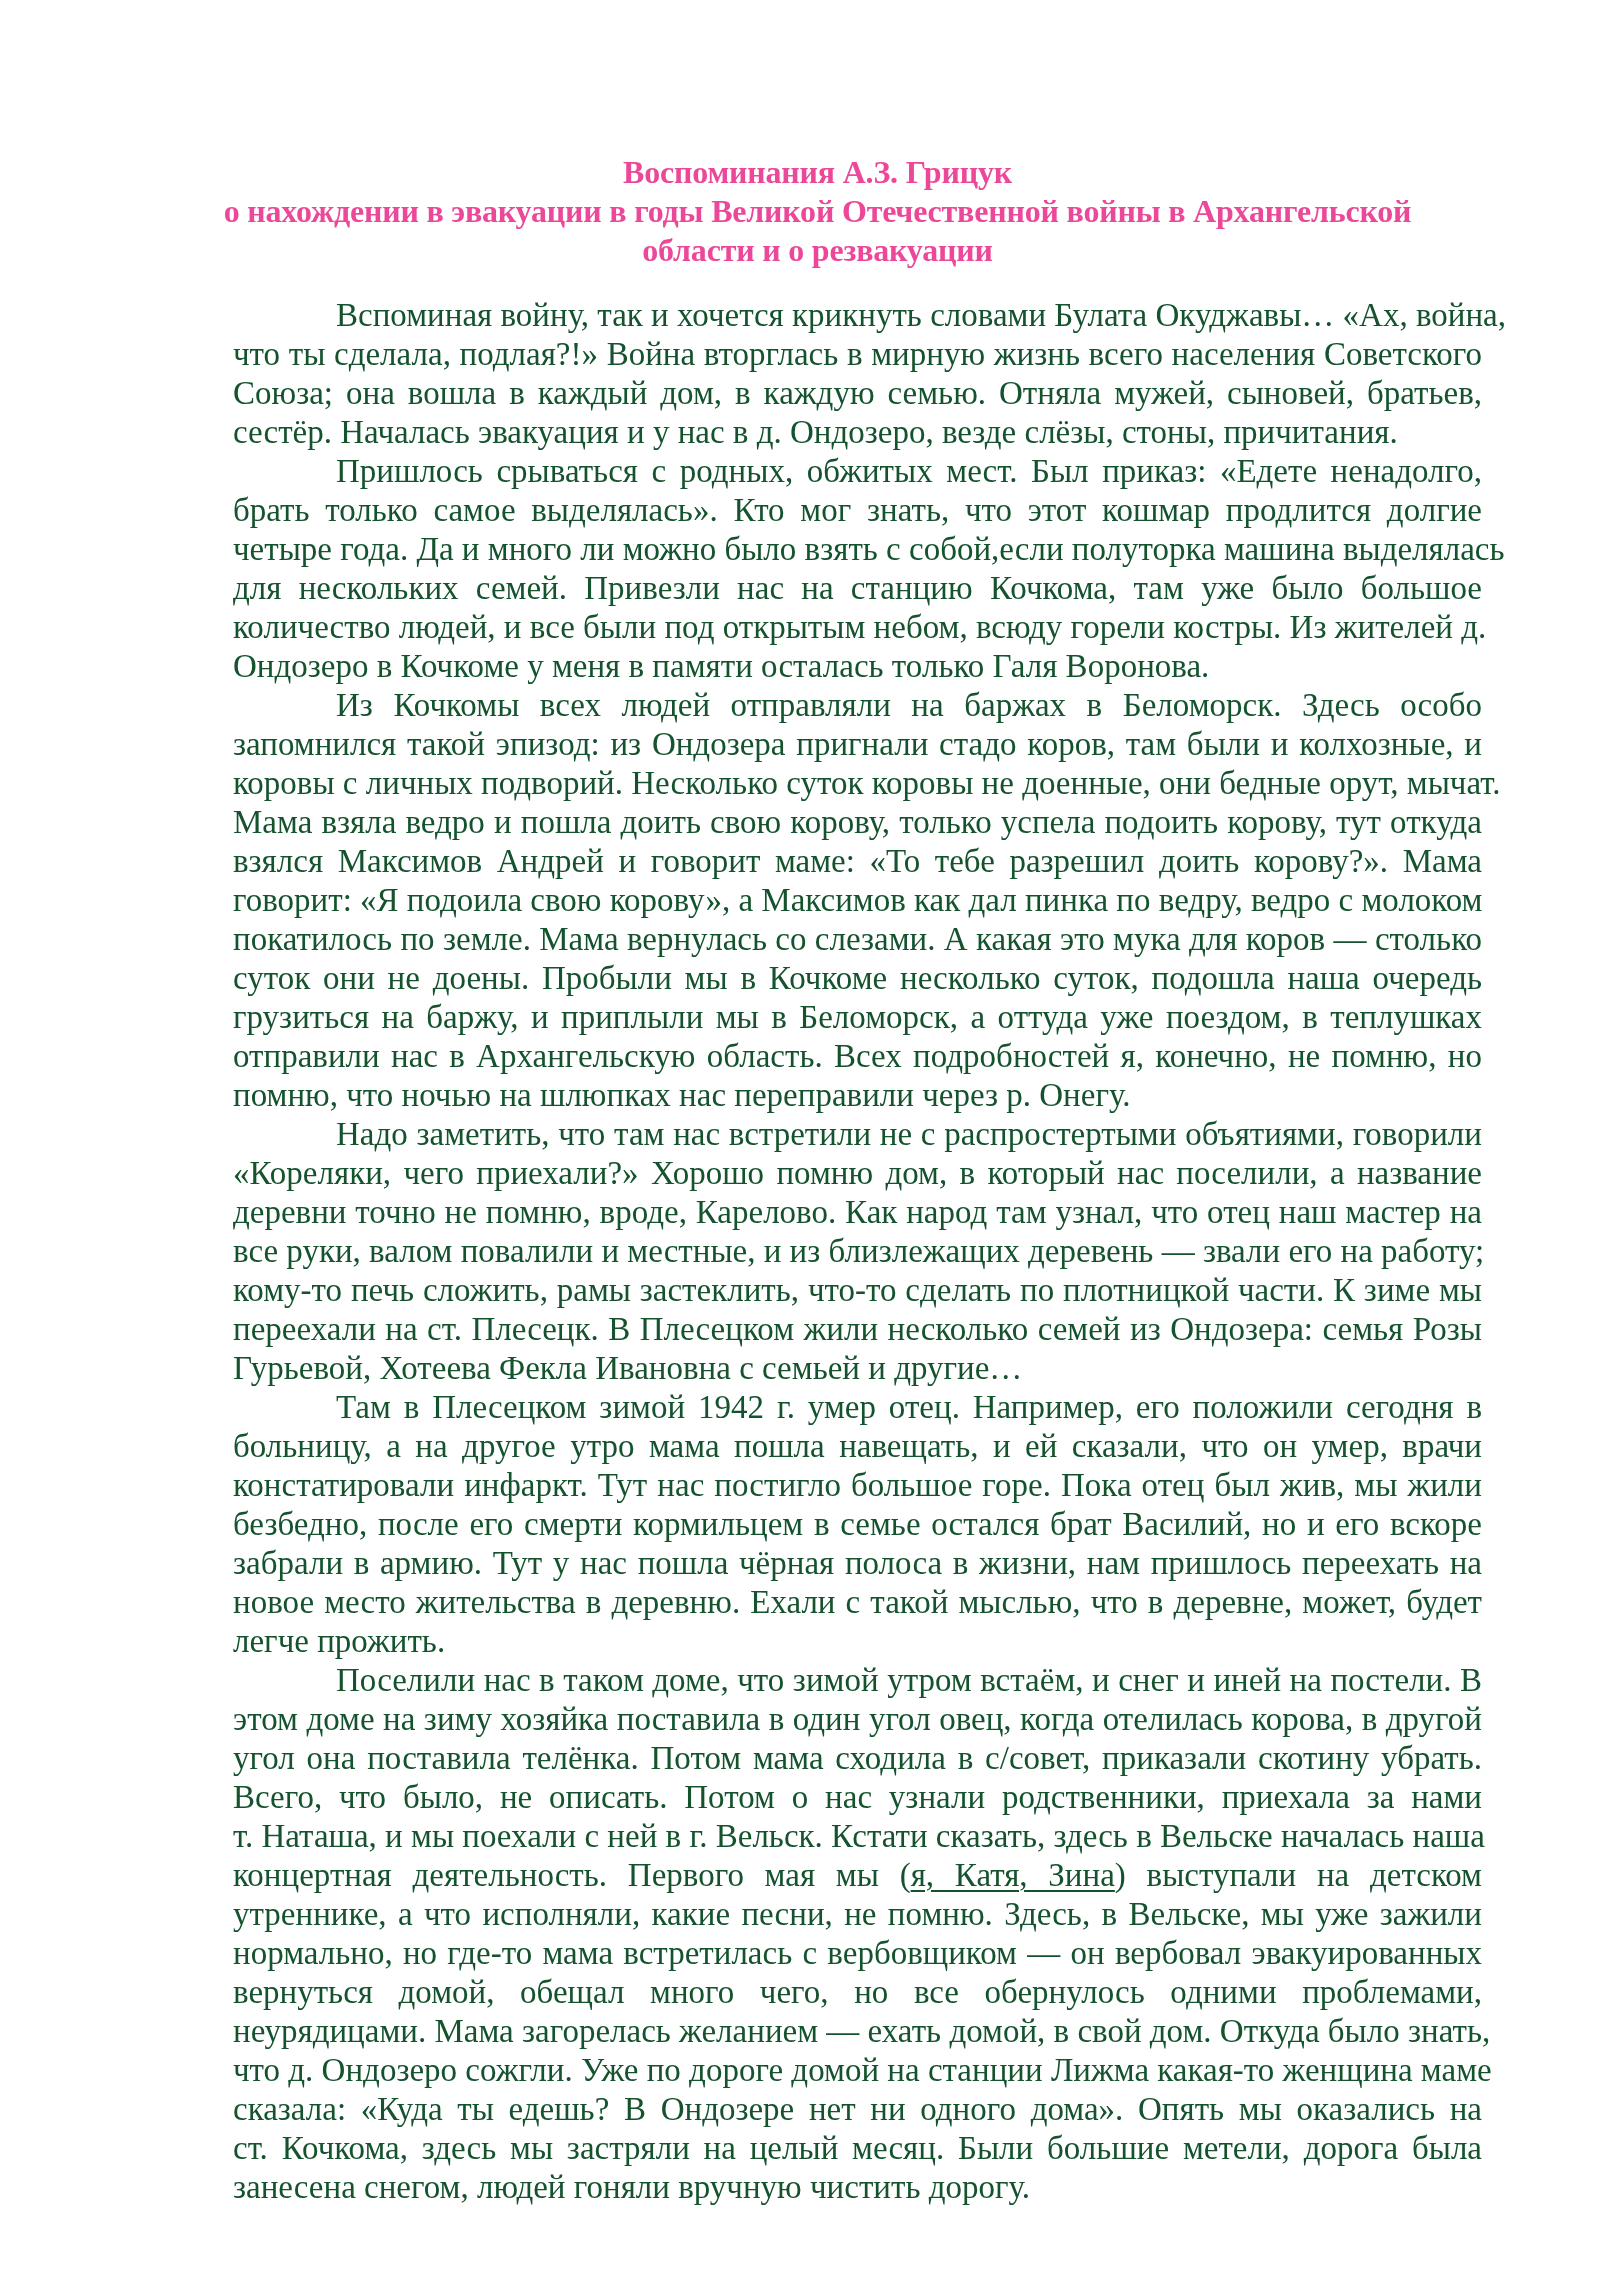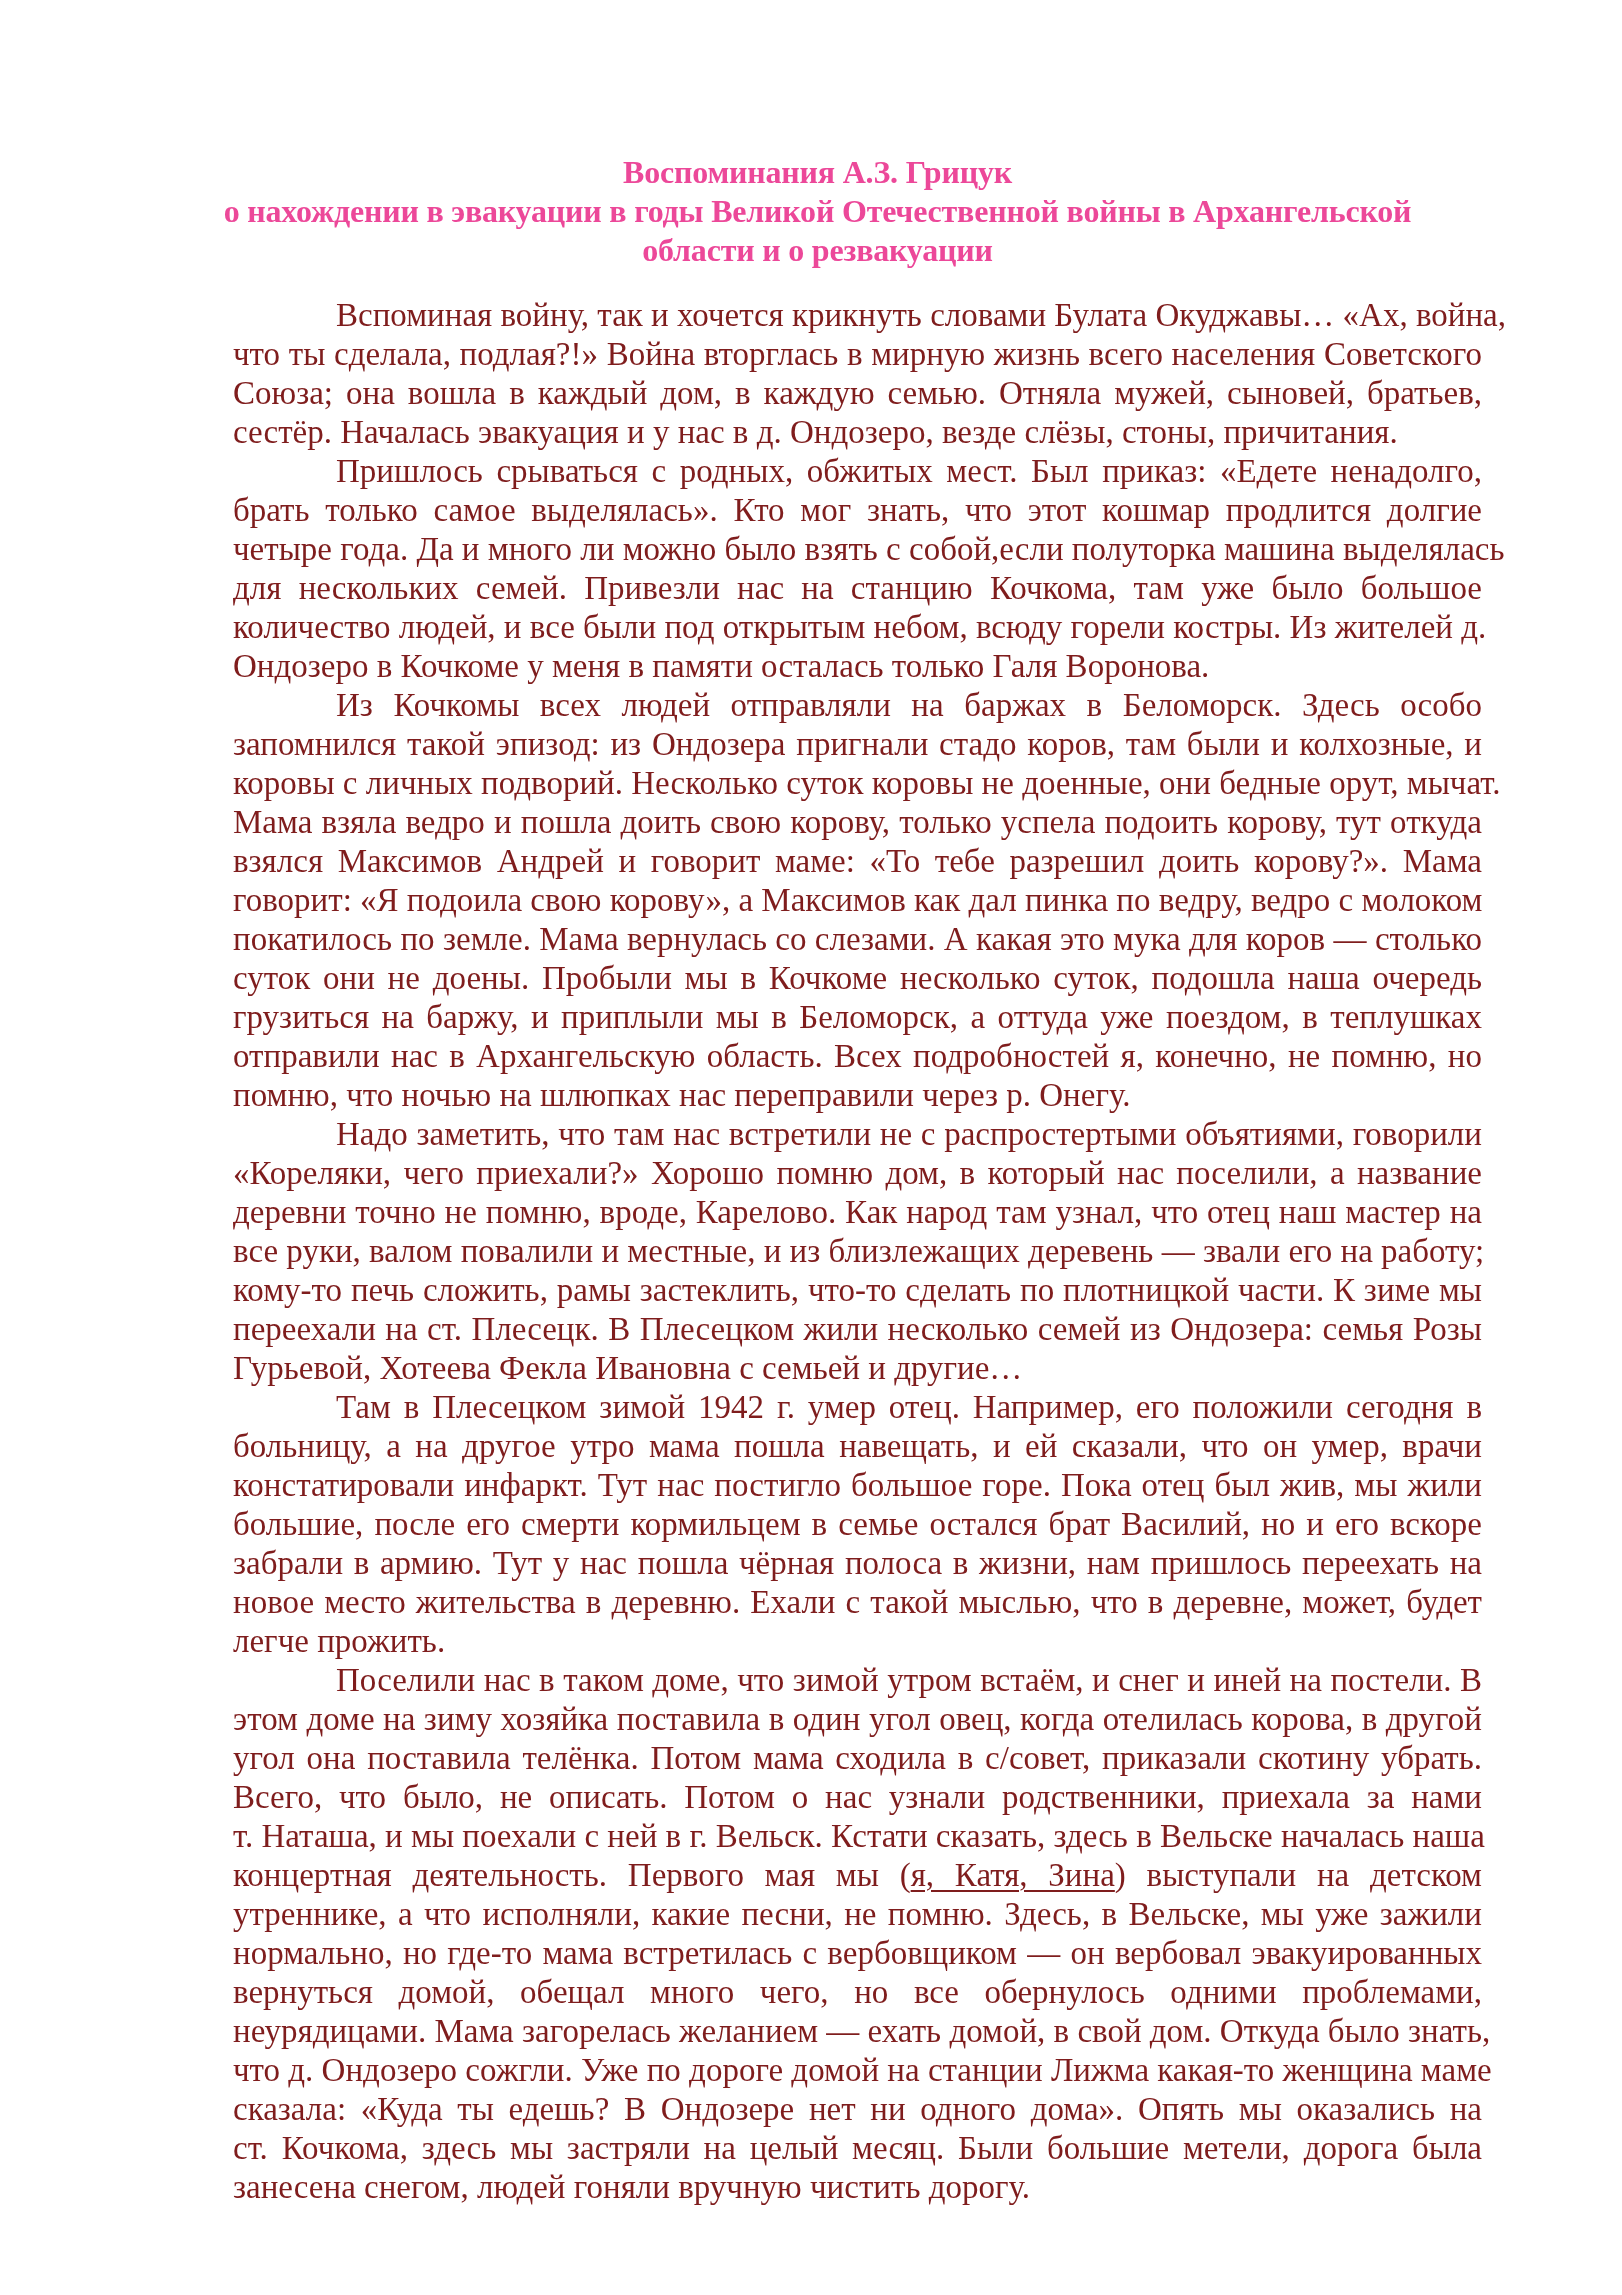--- a/index.html
+++ b/index.html
@@ -9,21 +9,21 @@
     position: absolute; left: 196px; width: 1243px; top: 153px;
     text-align: center;
     font-family: "Liberation Serif", serif;
     font-weight: bold; font-size: 32px; line-height: 39px; color: #ec4899;
     letter-spacing: -0.2px;
   }
   .title-line { display: block; white-space: nowrap; }
   .body-text {
     position: absolute; left: 233px; width: 1249px; top: 296px;
     font-family: "Liberation Serif", serif;
-    font-size: 33px; line-height: 39px; color: #7f1d1d;
+    font-size: 33px; line-height: 39px; color: #14532d;
   }
   .line {
     display: block; height: 39px; white-space: nowrap;
     text-align: justify; text-align-last: justify;
   }
   .line.last { text-align: left; text-align-last: left; }
   .line.first { padding-left: 103px; }
   .u { text-decoration: underline; text-decoration-thickness: 2px; text-underline-offset: 3.9px; }
 </style>
 </head>
@@ -69,21 +69,21 @@
         <span class="line">деревни точно не помню, вроде, Карелово. Как народ там узнал, что отец наш мастер на</span>
         <span class="line">все руки, валом повалили и местные, и из близлежащих деревень — звали его на работу;</span>
         <span class="line">кому-то печь сложить, рамы застеклить, что-то сделать по плотницкой части. К зиме мы</span>
         <span class="line">переехали на ст. Плесецк. В Плесецком жили несколько семей из Ондозера: семья Розы</span>
         <span class="line last">Гурьевой, Хотеева Фекла Ивановна с семьей и другие…</span>
       </div>
       <div>
         <span class="line first">Там в Плесецком зимой 1942 г. умер отец. Например, его положили сегодня в</span>
         <span class="line">больницу, а на другое утро мама пошла навещать, и ей сказали, что он умер, врачи</span>
         <span class="line">констатировали инфаркт. Тут нас постигло большое горе. Пока отец был жив, мы жили</span>
-        <span class="line">большие, после его смерти кормильцем в семье остался брат Василий, но и его вскоре</span>
+        <span class="line">безбедно, после его смерти кормильцем в семье остался брат Василий, но и его вскоре</span>
         <span class="line">забрали в армию. Тут у нас пошла чёрная полоса в жизни, нам пришлось переехать на</span>
         <span class="line">новое место жительства в деревню. Ехали с такой мыслью, что в деревне, может, будет</span>
         <span class="line last">легче прожить.</span>
       </div>
       <div>
         <span class="line first">Поселили нас в таком доме, что зимой утром встаём, и снег и иней на постели. В</span>
         <span class="line">этом доме на зиму хозяйка поставила в один угол овец, когда отелилась корова, в другой</span>
         <span class="line">угол она поставила телёнка. Потом мама сходила в с/совет, приказали скотину убрать.</span>
         <span class="line">Всего, что было, не описать. Потом о нас узнали родственники, приехала за нами</span>
         <span class="line">т. Наташа, и мы поехали с ней в г. Вельск. Кстати сказать, здесь в Вельске началась наша</span>

